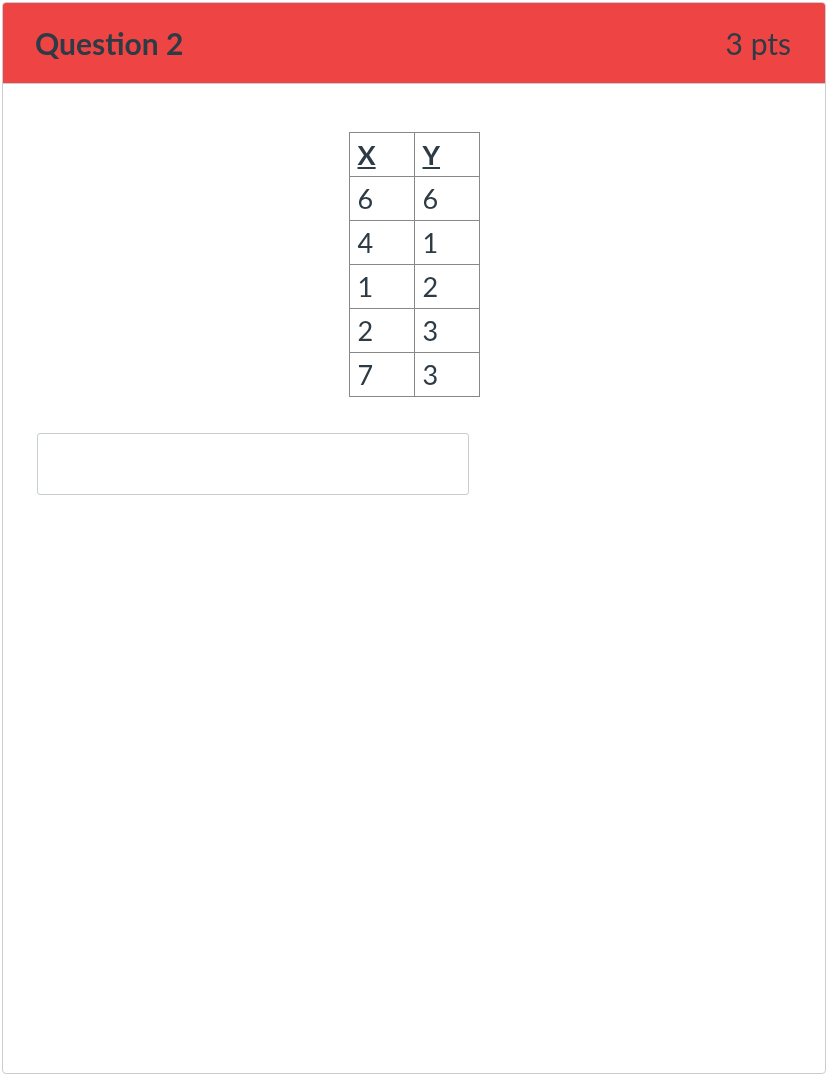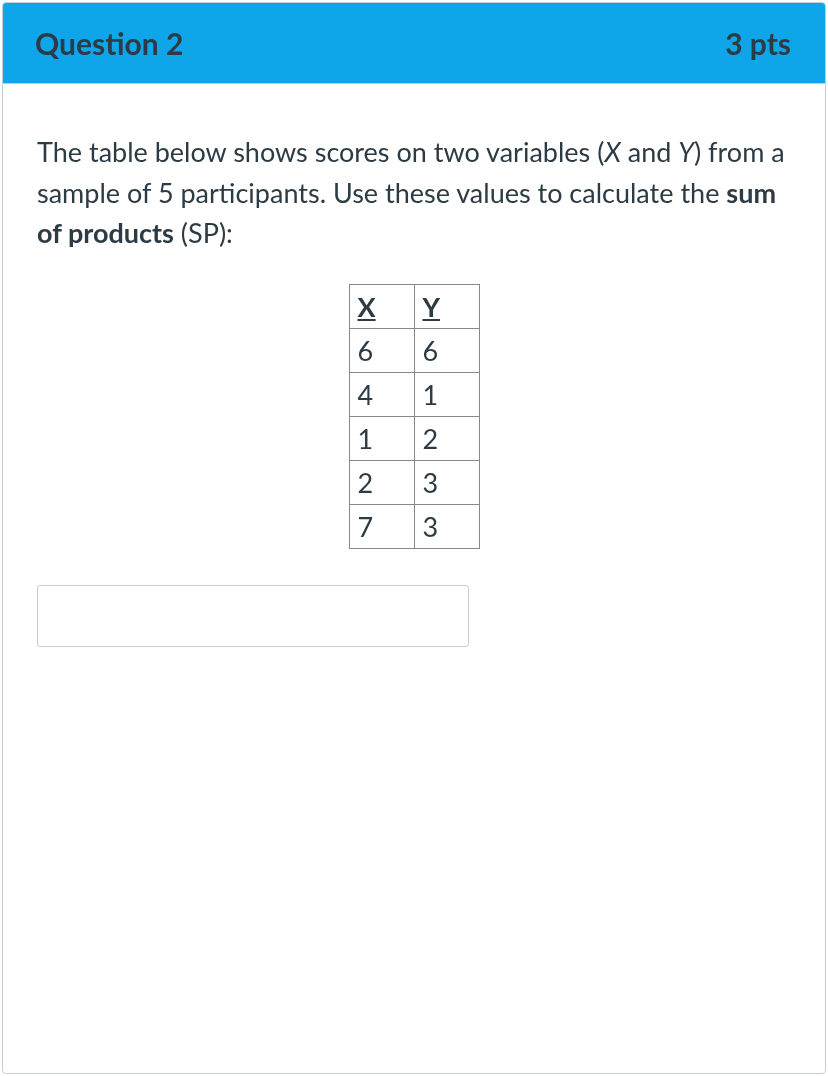--- a/index.html
+++ b/index.html
@@ -21,30 +21,30 @@
       width: 824px;
       height: 1072px;
       overflow: hidden;
     }
     .question-header {
       display: flex;
       justify-content: space-between;
       align-items: center;
       padding: 22px 34px 22px 32px;
       border-bottom: 1px solid #c7cdd1;
-      background: #0ea5e9;
+      background: #ef4444;
     }
     .question-title {
       font-size: 30px;
       font-weight: 700;
       color: #2d3b45;
     }
     .question-points {
       font-size: 30px;
-      font-weight: 700;
+      font-weight: 400;
       color: #2d3b45;
     }
     .question-body {
       padding: 48px 34px 30px 34px;
     }
     .intro-text {
       font-size: 27px;
       line-height: 1.5;
       color: #2d3b45;
       margin-bottom: 30px;
@@ -96,23 +96,20 @@
   </style>
 </head>
 <body>
 
 <div class="question-container">
   <div class="question-header">
     <span class="question-title">Question 2</span>
     <span class="question-points">3 pts</span>
   </div>
   <div class="question-body">
-    <p class="intro-text">
-      <span>The table below shows scores on two variables (</span><span class="italic">X</span><span> and </span><span class="italic">Y</span><span>) from a sample of 5 participants. Use these values to calculate the </span><span class="bold">sum of products</span><span> (SP):</span>
-    </p>
     <table class="data-table">
       <thead>
         <tr>
           <th><span class="header-text">X</span></th>
           <th><span class="header-text">Y</span></th>
         </tr>
       </thead>
       <tbody>
         <tr>
           <td>6</td>

